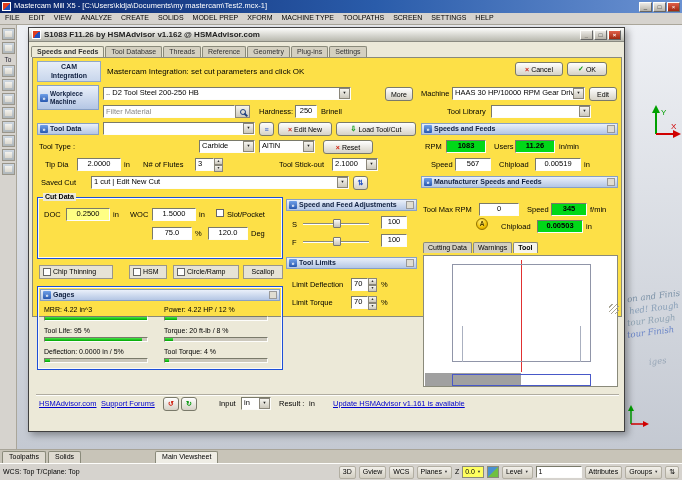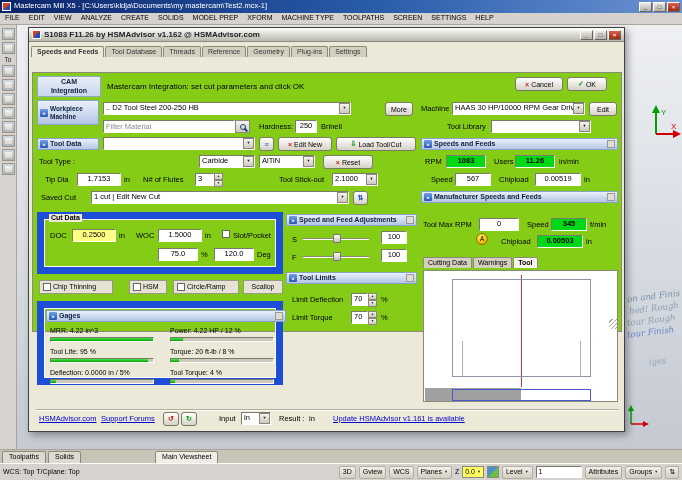--- a/index.html
+++ b/index.html
@@ -21,41 +21,41 @@
   .note{position:absolute;font-family:"DejaVu Serif",serif;font-style:italic;font-size:8.5px;white-space:nowrap;transform:rotate(-7deg)}
   .measure{position:absolute;left:620px;top:424px;width:62px;background:#fff;border:1px solid #333;text-align:center;font-size:7.5px}
   .measure .mval{font-weight:bold;border-bottom:1px solid #333;padding:1px 0}
   .measure .munit{padding:1px 0}
   
   .dialog{position:absolute;left:28px;top:27px;width:597px;height:405px;background:#ece9d8;border:1px solid #404040;box-shadow:3px 3px 7px rgba(0,0,0,.35)}
   .dtitle{position:absolute;left:0;top:0;width:595px;height:14px;background:linear-gradient(#fdfdfb,#b8b8ae);border-bottom:1px solid #8a8a80;display:flex;align-items:center;gap:3px;padding:0 3px;font-size:8px;font-weight:bold;color:#222;white-space:nowrap}
   .dtabs{position:absolute;left:2px;top:16px;width:591px;height:13px;display:flex;gap:1px;align-items:flex-end}
   .dtab{padding:1px 5px;background:#d4d0c0;border:1px solid #8a8a7a;border-bottom:none;border-radius:2px 2px 0 0;font-size:7px;color:#333;white-space:nowrap}
   .dtab.active{background:#ece9d8;font-weight:bold}
-  .dcontent{position:absolute;left:3px;top:44px;width:590px;height:260px;border:1px solid #8a8a7a;background:#84cc16}
+  .dcontent{position:absolute;left:3px;top:29px;width:590px;height:260px;border:1px solid #8a8a7a;background:#fde047}
   .field{position:absolute;height:13px;background:#fff;border:1px solid;border-color:#7a7a6a #fdfdfb #fdfdfb #7a7a6a;font-size:7.5px;padding:0 2px;display:flex;align-items:center;white-space:nowrap}
   .field.center{justify-content:center}
   .field.green{background:#00d818;font-weight:bold}
   .field.yellow{background:#ffff84}
   input.finput{position:absolute;height:13px;background:#fff;border:1px solid;border-color:#7a7a6a #fdfdfb #fdfdfb #7a7a6a;font:7.5px "Liberation Sans",sans-serif;padding:0 2px;outline:none}
   input.finput::placeholder{color:#8a8a8a}
   .btn{position:absolute;display:flex;align-items:center;justify-content:center;gap:2px;background:linear-gradient(#ffffff,#d6d2c6);border:1px solid #7a7a6a;border-radius:3px;font-size:7px;height:14px;padding:0 3px;white-space:nowrap}
   .ic{font-size:7px;font-weight:bold}
   .ic.red{color:#d02010}.ic.green{color:#0a9a10}.ic.blue{color:#2050c0}
   .dd{position:absolute;height:13px;background:#fff;border:1px solid;border-color:#7a7a6a #fdfdfb #fdfdfb #7a7a6a;display:flex;align-items:center;font-size:7.5px;padding-left:2px}
   .dd .ddtext{overflow:hidden;white-space:nowrap;flex:1}
   .dd .arr{width:11px;align-self:stretch;margin-left:auto;background:linear-gradient(#f6f5f0,#ccc8bc);border:1px solid #8a867a;font-size:4px;display:flex;align-items:center;justify-content:center;color:#222;flex:0 0 auto}
   .spin{position:absolute;height:13px;display:flex}
   .spin .sval{flex:1;background:#fff;border:1px solid;border-color:#7a7a6a #fdfdfb #fdfdfb #7a7a6a;font-size:7.5px;padding:0 2px;display:flex;align-items:center}
   .spin .sarr{width:9px;display:flex;flex-direction:column;flex:0 0 auto}
   .spin .sarr span{flex:1;background:linear-gradient(#f6f5f0,#ccc8bc);border:1px solid #8a867a;font-size:3.5px;line-height:5px;text-align:center;color:#333}
   .hdr{position:absolute;height:12px;background:linear-gradient(#eaf0fa,#b4c6e4);border:1px solid #88a0c4;display:flex;align-items:center;gap:2px;padding:0 2px;font-size:7px;font-weight:bold;color:#102040;white-space:nowrap}
   .hicon{width:8px;height:8px;background:linear-gradient(#70a0e8,#2858b0);border-radius:1px;color:#fff;font-size:5.5px;line-height:8px;text-align:center;flex:0 0 auto}
   .hopt{margin-left:auto;width:8px;height:8px;background:#e0ddd2;border:1px solid #999;flex:0 0 auto}
-  .group{position:absolute;border:7px solid #1d4ed8;box-shadow:inset 0 0 0 1px #fbfaf6}
+  .group{position:absolute;border:1px solid #1d4ed8;box-shadow:inset 0 0 0 1px #fbfaf6}
   .grouplabel{position:absolute;top:-5px;left:5px;background:#ece9d8;padding:0 2px;font-size:7px;font-weight:bold}
   .chip{position:absolute;height:14px;border:1px solid #9a968a;background:#e6e3d6;display:flex;align-items:center;gap:2px;padding:0 3px;font-size:7px;white-space:nowrap}
   .chk{width:8px;height:8px;background:#fff;border:1px solid #666;flex:0 0 auto}
   .slider{position:absolute;height:11px}
   .slider .track{position:absolute;left:0;right:0;top:5px;height:2px;background:#8a8a7a;border-bottom:1px solid #fff}
   .slider .thumb{position:absolute;top:1px;left:45%;width:8px;height:9px;background:linear-gradient(#fbfaf6,#c6c2b6);border:1px solid #777;border-radius:1px}
   .stabs{position:absolute;display:flex;gap:1px;align-items:flex-end}
   .stab{padding:1px 4px;background:#d4d0c0;border:1px solid #8a8a7a;border-bottom:none;border-radius:2px 2px 0 0;font-size:7px;white-space:nowrap}
   .stab.active{background:#f6f4ec;font-weight:bold}
   .gtrack{position:absolute;height:5px;width:104px;background:#ccc8bc;border:1px solid;border-color:#7a7a6a #fdfdfb #fdfdfb #7a7a6a}
@@ -259,21 +259,21 @@
         <span class="ic red">×</span>
         <span>Reset</span>
       </button>
       <span class="lbl" style="left:392px;top:85px">RPM</span>
       <span class="field green center" style="left:413px;top:82px;width:40px">1083</span>
       <span class="lbl" style="left:461px;top:85px">Users</span>
       <span class="field green center" style="left:482px;top:82px;width:40px">11.26</span>
       <span class="lbl" style="left:526px;top:85px">in/min</span>
 
       <span class="lbl" style="left:12px;top:103px">Tip Dia</span>
-      <span class="field center" style="left:44px;top:100px;width:44px">1.7153</span>
+      <span class="field center" style="left:44px;top:100px;width:44px">2.0000</span>
       <span class="lbl" style="left:91px;top:103px">in</span>
       <span class="lbl" style="left:110px;top:103px">N# of Flutes</span>
       <div class="spin" style="left:162px;top:100px;width:28px">
         <span class="sval">3</span>
         <span class="sarr">
             <span>▲</span>
             <span>▼</span>
           </span>
       </div>
       <span class="lbl" style="left:246px;top:103px">Tool Stick-out</span>

